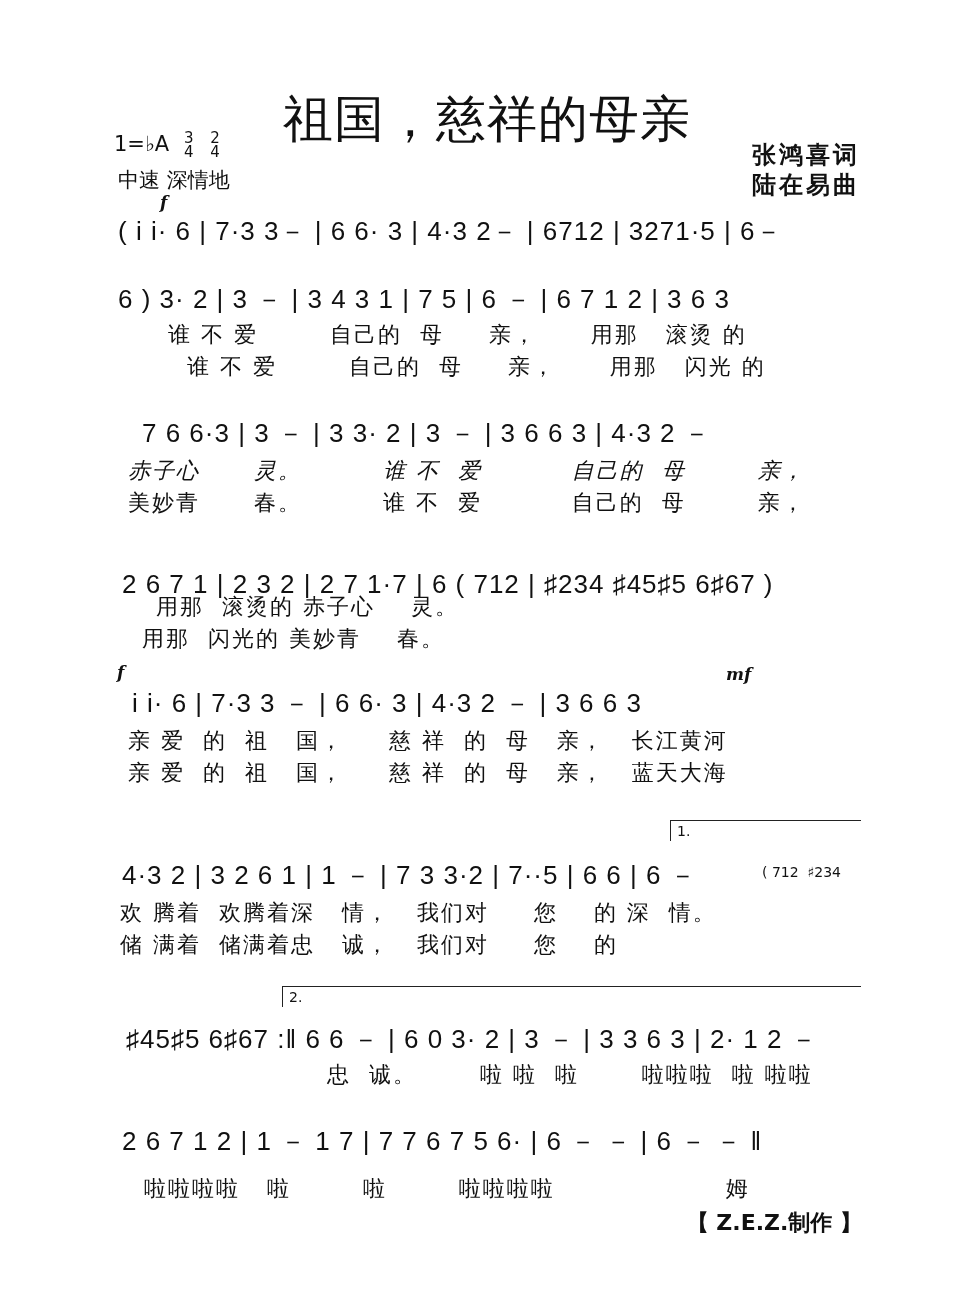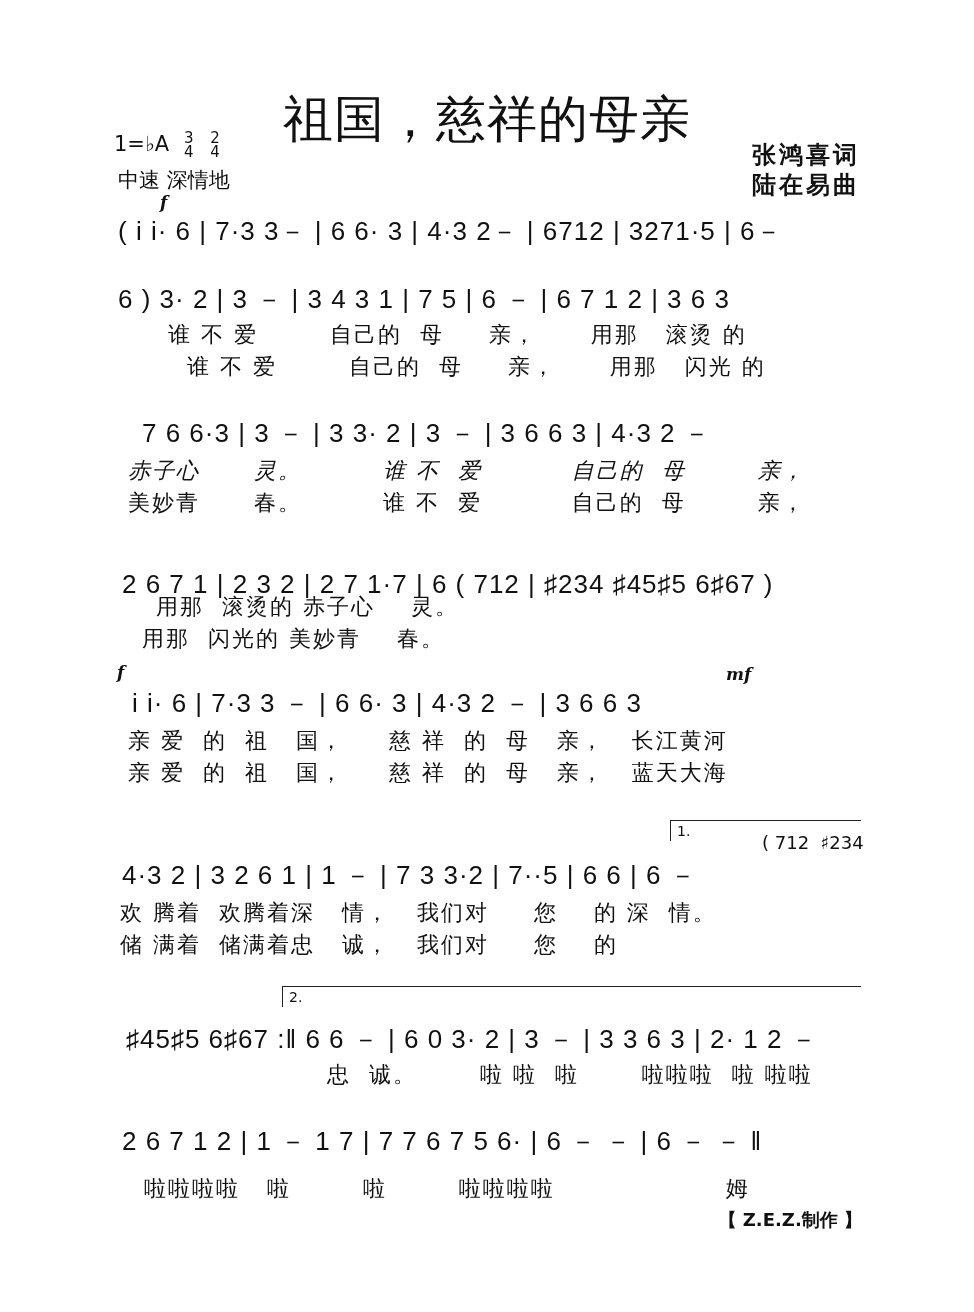--- a/index.html
+++ b/index.html
@@ -5,22 +5,22 @@
   html,body{margin:0;padding:0;background:#fff;}
   body{width:974px;height:1312px;position:relative;overflow:hidden;font-family:"DejaVu Sans","Liberation Sans",sans-serif;color:#111;}
   .title{position:absolute;left:0;width:974px;top:86px;text-align:center;font-size:50px;letter-spacing:1px;}
   .meta{position:absolute;font-size:21px;line-height:28px;}
   .credits{position:absolute;right:114px;top:140px;font-size:24px;line-height:30px;text-align:center;letter-spacing:3px;font-weight:bold;}
   .notes{position:absolute;font-size:26px;white-space:pre;letter-spacing:1px;font-family:"Liberation Sans",sans-serif;}
   .lyric{position:absolute;font-size:22px;white-space:pre;letter-spacing:2px;}
   .dyn{position:absolute;font-family:"DejaVu Serif",serif;font-style:italic;font-weight:bold;font-size:17px;}
   .volta{position:absolute;border-top:1.5px solid #222;border-left:1.5px solid #222;height:20px;}
   .volta span{font-size:14px;position:absolute;left:6px;top:2px;}
-  .footer{position:absolute;right:112px;top:1208px;font-size:18px;font-weight:bold;}
-  .small{position:absolute;font-size:18px;white-space:pre;}
+  .footer{position:absolute;right:112px;top:1208px;font-size:22px;font-weight:bold;}
+  .small{position:absolute;font-size:14px;white-space:pre;margin-top:32px;}
 </style>
 </head>
 <body>
 
 <div class="title">祖国，慈祥的母亲</div>
 
 <div class="meta" style="left:114px;top:130px;">
   <span>1=♭A</span>
   <span style="display:inline-block;font-size:15px;line-height:14px;text-align:center;vertical-align:middle;margin-left:8px;">3<br>4</span>
   <span style="display:inline-block;font-size:15px;line-height:14px;text-align:center;vertical-align:middle;margin-left:10px;">2<br>4</span>

